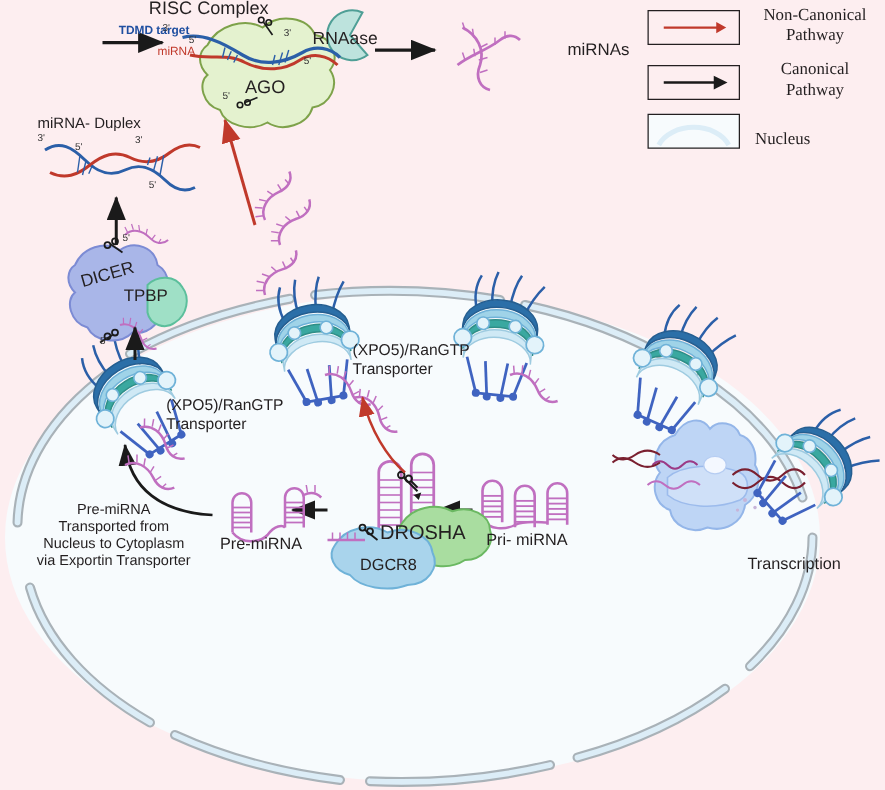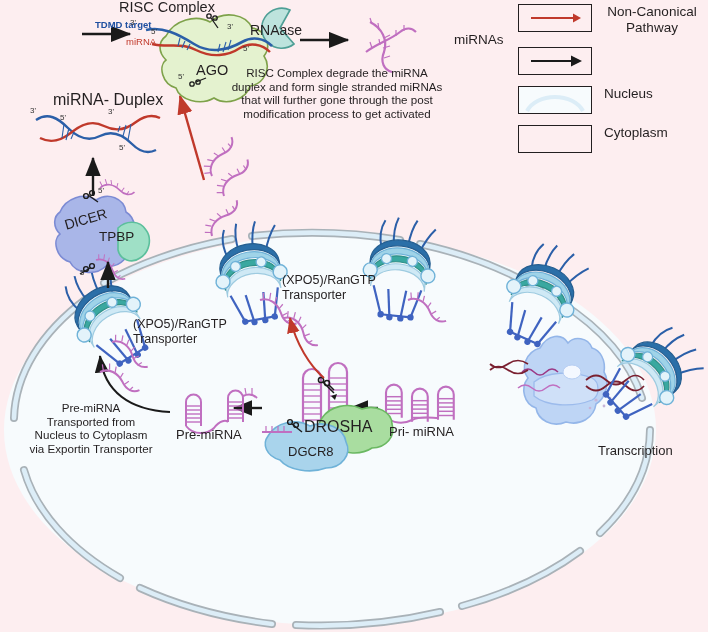--- a/index.html
+++ b/index.html
@@ -10,21 +10,21 @@
     overflow:hidden;
     position:relative;
   }
   #stage{position:absolute;left:0;top:0;width:708px;height:468px;}
   svg.layer{position:absolute;left:0;top:0;width:708px;height:632px;overflow:visible;}
   .lbl{position:absolute;color:#231f20;line-height:1.18;white-space:pre;}
   .lbl.c{text-align:center;}
 
   
   #legend{position:absolute;left:518px;top:4px;width:186px;}
-  .legend-row{display:flex;align-items:flex-start;margin-bottom:11px;}
+  .legend-row{display:flex;align-items:flex-end;margin-bottom:11px;font-family:Liberation Serif, serif;}
   .legend-box{
     width:72px;height:26px;border:1.6px solid #231f20;background:#fdeef0;
     position:relative;flex:none;
   }
   .legend-box.nucleus-swatch{background:#f7fbfd;overflow:hidden;}
   .legend-text{margin-left:12px;font-size:13.5px;color:#231f20;line-height:1.2;}
   .legend-row:nth-child(1) .legend-text,
   .legend-row:nth-child(2) .legend-text{text-align:center;width:96px;}
 </style>
 </head>
@@ -409,26 +409,22 @@
   <div class="lbl" style="left:95px;top:19px;font-size:9.5px;font-weight:bold;color:#1f4fa0;">TDMD target</div>
 
   <div class="lbl" style="left:126px;top:36px;font-size:9.5px;font-weight:normal;color:#c0392b;">miRNA</div>
 
   <div class="lbl" style="left:196px;top:62px;font-size:14.5px;">AGO</div>
 
   <div class="lbl" style="left:250px;top:22px;font-size:14px;">RNAase</div>
 
   <div class="lbl" style="left:415px;top:32px;font-size:13.5px;padding-left:39px;">miRNAs</div>
 
-  <div class="lbl c" style="left:226px;top:66px;width:222px;font-size:11.6px;">RISC Complex degrade the miRNA
-duplex and form single stranded miRNAs
-that will further gone through the post
-modification process to get activated</div>
-
-  <div class="lbl" style="left:53px;top:91px;font-size:16px;">miRNA- Duplex</div>
+
+  <div class="lbl" style="left:30px;top:91px;font-size:12px;">miRNA- Duplex</div>
 
   <div class="lbl" style="left:64px;top:211px;font-size:14px;transform:rotate(-16deg);">DICER</div>
 
   <div class="lbl" style="left:99px;top:229px;font-size:13.5px;">TPBP</div>
 
   <div class="lbl" style="left:133px;top:317px;font-size:12.5px;">(XPO5)/RanGTP
 Transporter</div>
 
   <div class="lbl" style="left:282px;top:273px;font-size:12.5px;">(XPO5)/RanGTP
 Transporter</div>
@@ -473,31 +469,29 @@
 Pathway</div>
     </div>
 
     <div class="legend-row">
       <div class="legend-box">
         <svg width="72" height="26" viewBox="0 0 72 26">
           <line x1="12" y1="13" x2="54" y2="13" stroke="#1a1a1a" stroke-width="2"></line>
           <path d="M52,7.5 L63,13 L52,18.5 Z" fill="#1a1a1a"></path>
         </svg>
       </div>
+      <div class="legend-text">Canonical
+Pathway</div>
     </div>
 
     <div class="legend-row">
       <div class="legend-box nucleus-swatch">
         <svg width="72" height="26" viewBox="0 0 72 26">
           <path d="M8,24 A30,22 0 0 1 64,24" fill="none" stroke="#dcedf7" stroke-width="4"></path>
         </svg>
       </div>
       <div class="legend-text">Nucleus</div>
     </div>
 
-    <div class="legend-row">
-      <div class="legend-box"></div>
-      <div class="legend-text">Cytoplasm</div>
-    </div>
 
   </div>
 
 </div>
 
 </body></html>

